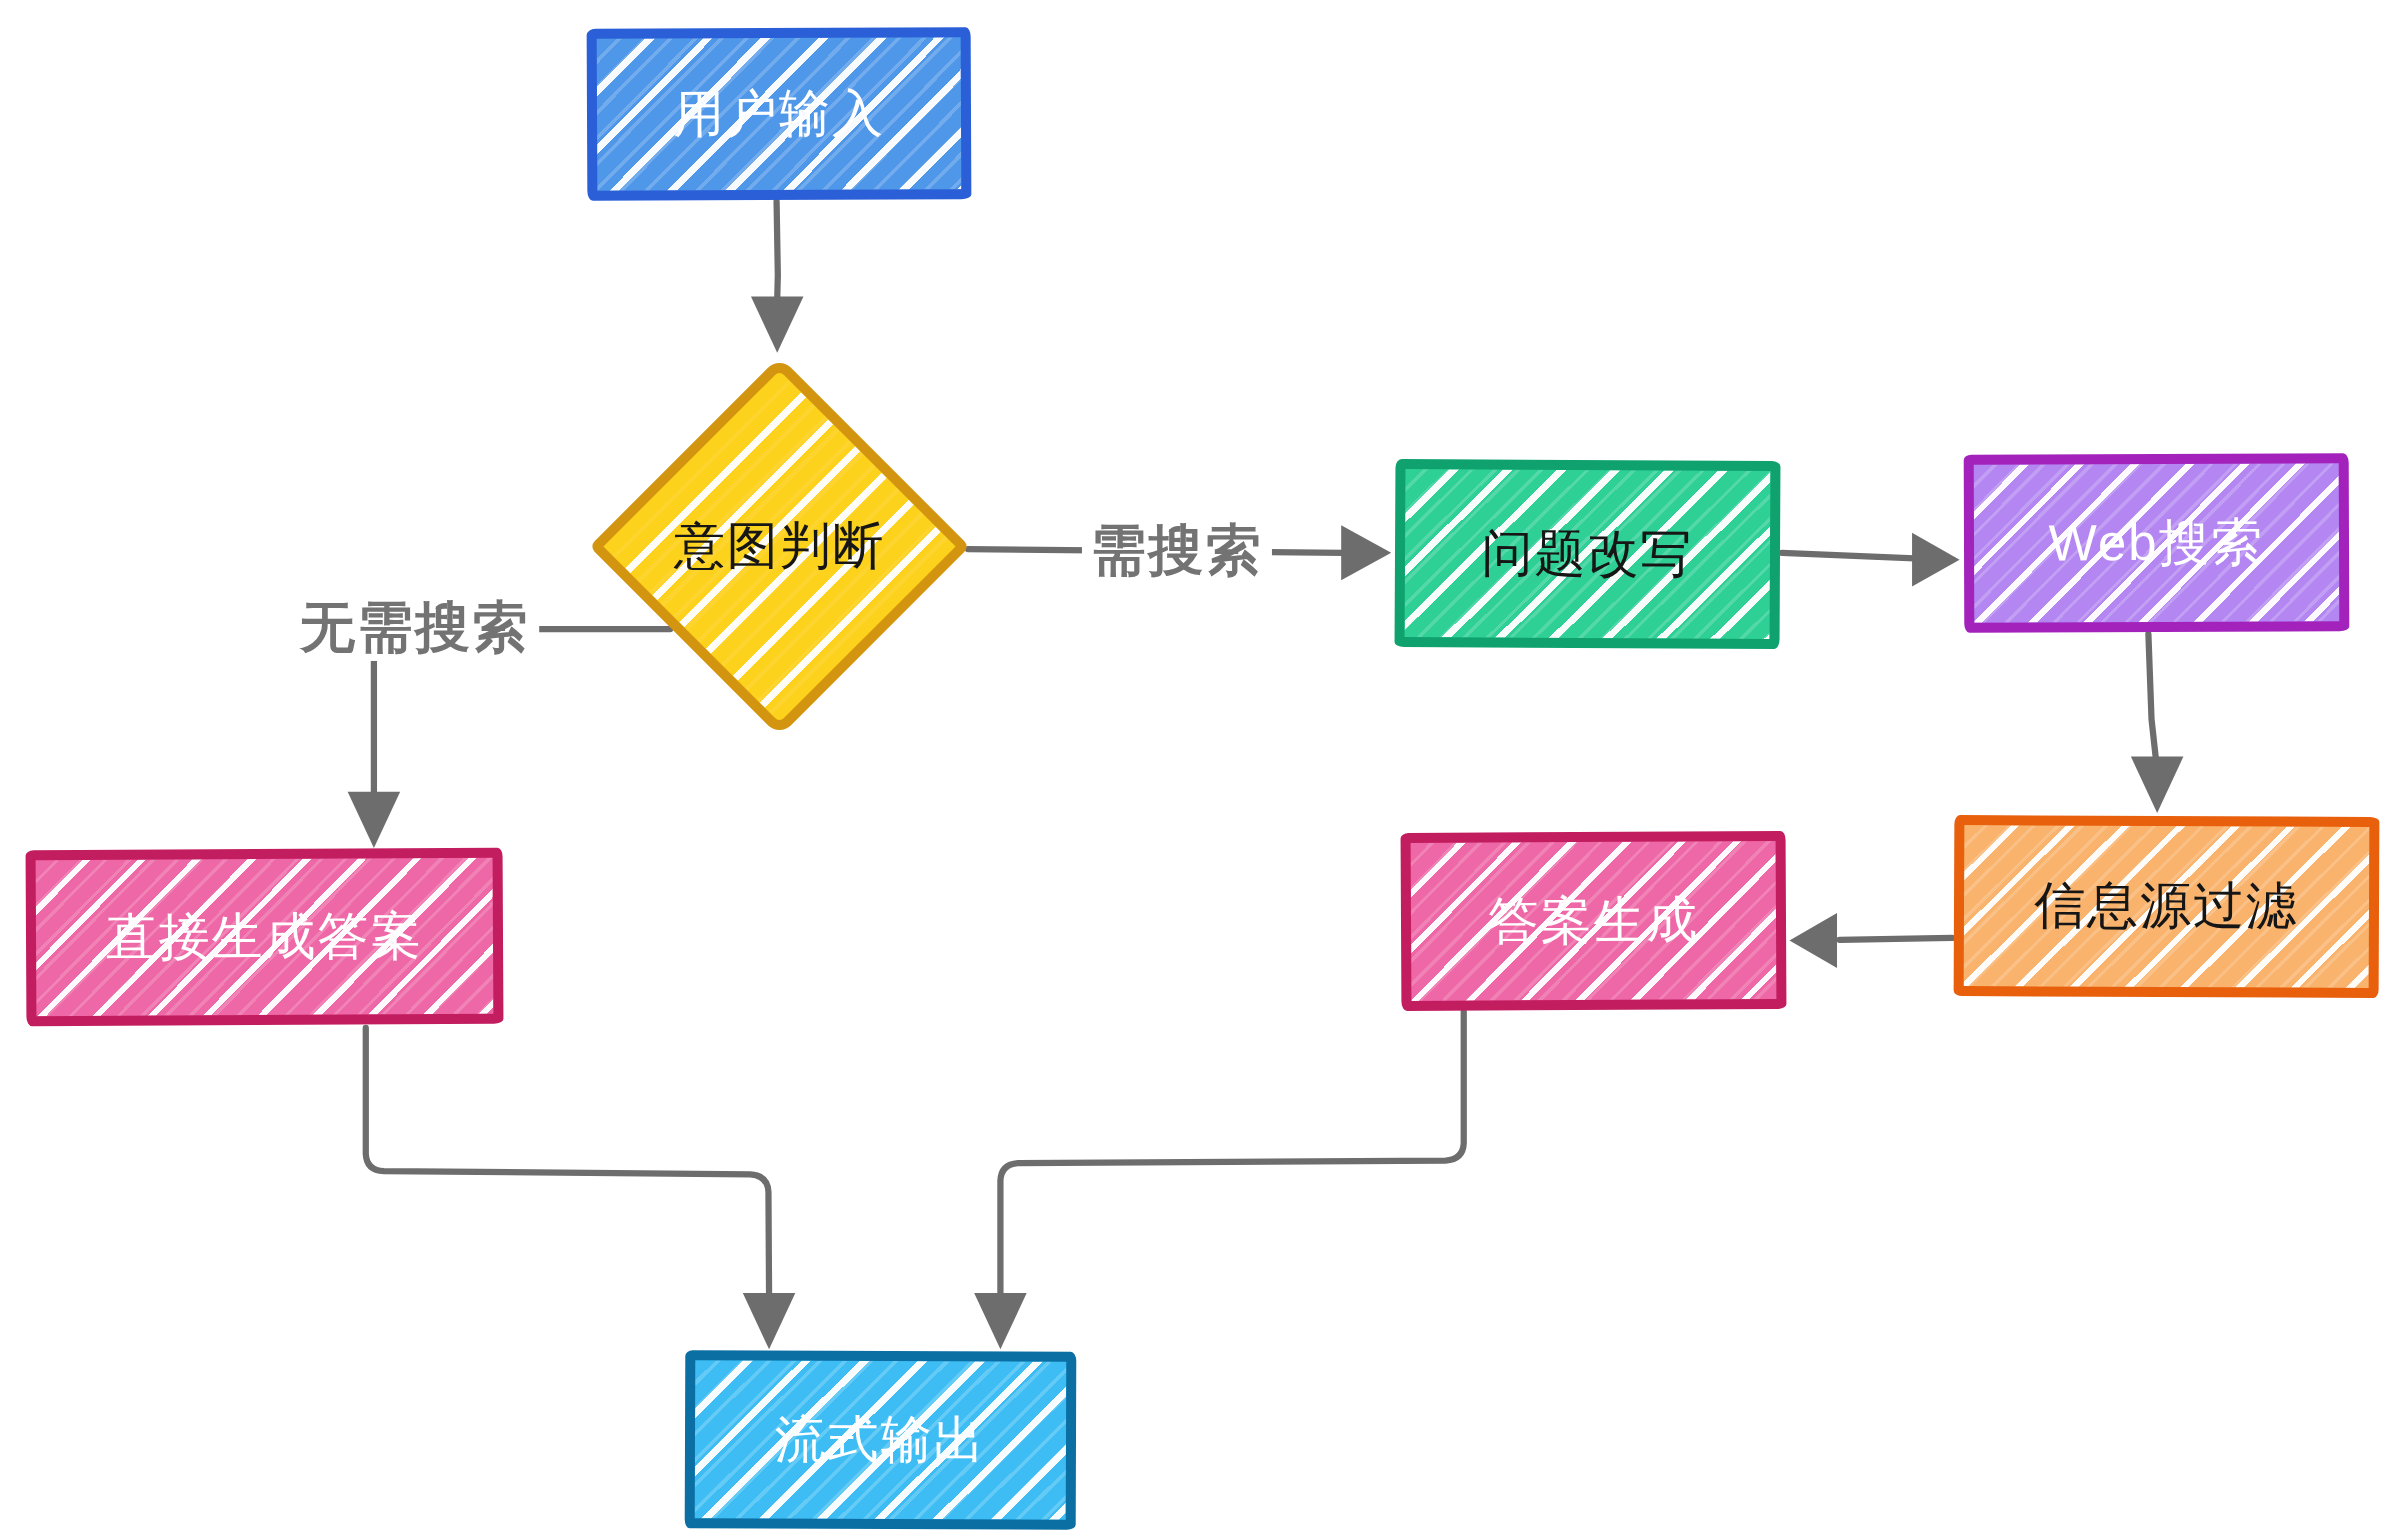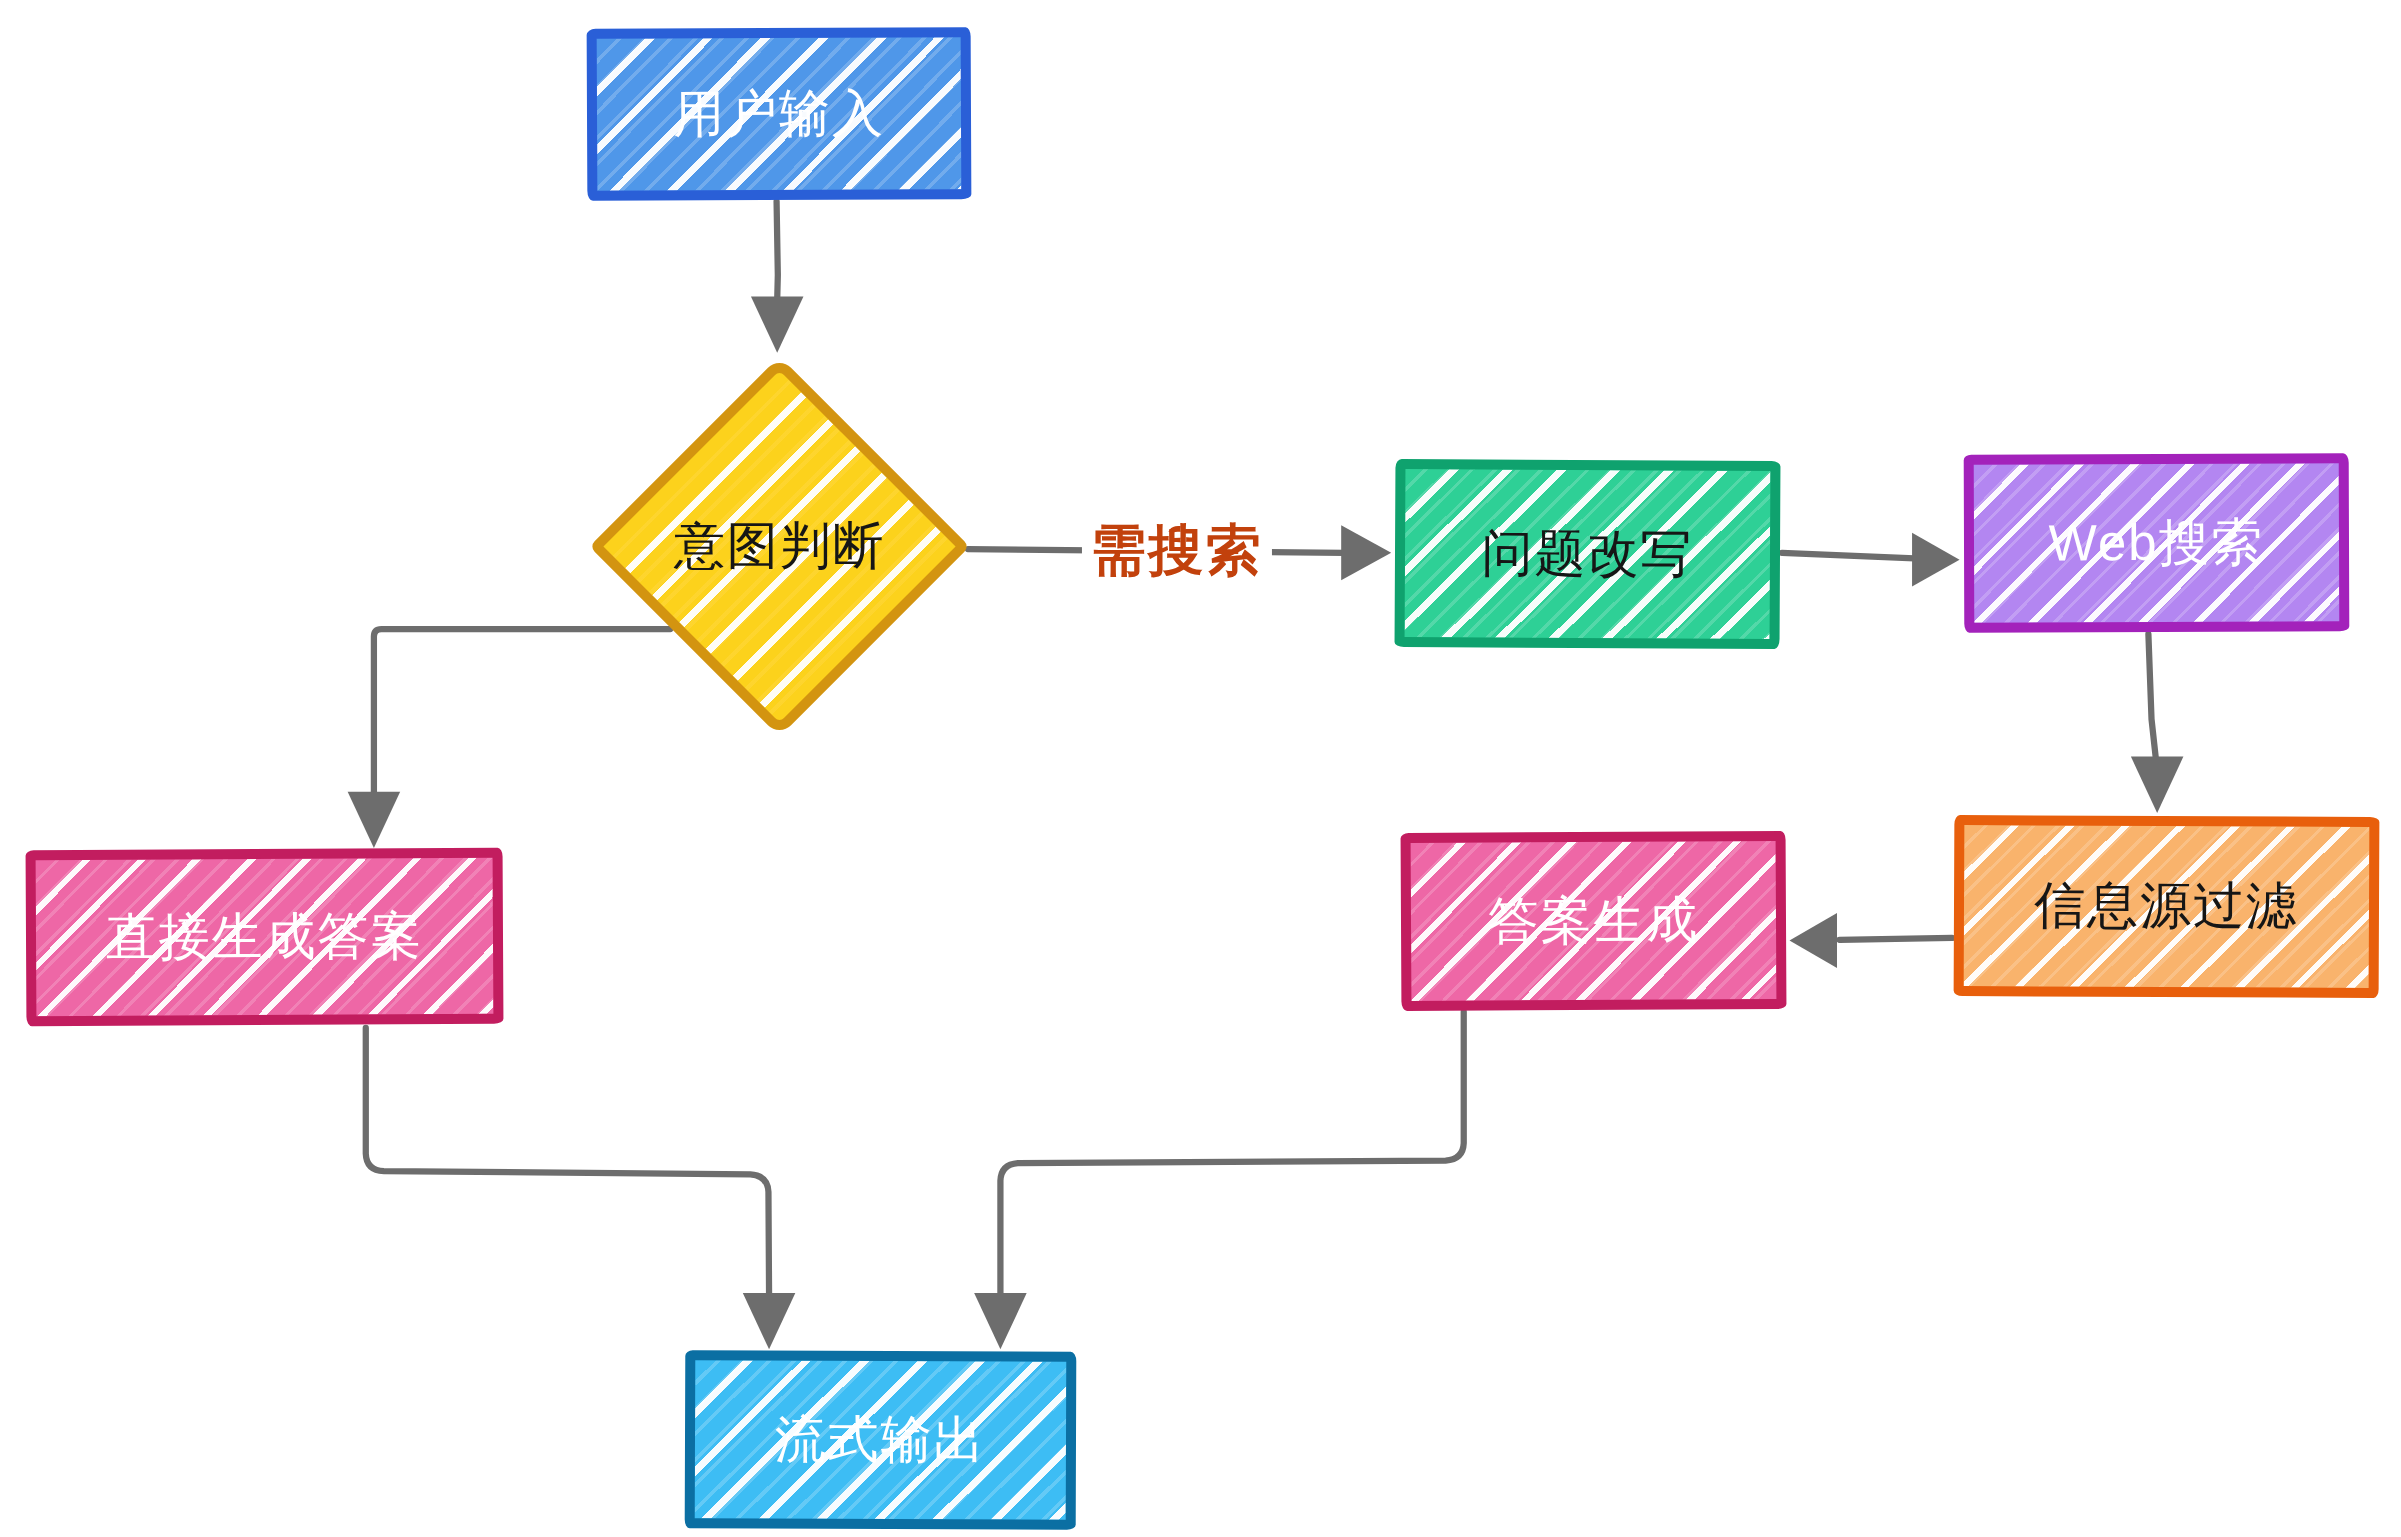--- a/index.html
+++ b/index.html
@@ -74,21 +74,21 @@
       repeating-linear-gradient(90deg, rgba(255,255,255,0) 0 13px, rgba(255,215,60,.55) 13px 17px),
       #fcd21c;
     border-color:#d39410;color:#161616;
     border-radius:16.3px 7.5px 16.3px 7.5px;
     transform:rotate(45deg);
   }
   .n-diamond .lbl{transform:rotate(-45deg);white-space:nowrap;}
 
   .edge-label{
     position:absolute;transform:translate(-50%,-50%);
-    background:#ffffff;color:#c2410c;
+    background:#ffffff;color:#737373;
     font-size:55px;font-weight:600;letter-spacing:2.5px;
     padding:3.8px 8.8px;white-space:nowrap;line-height:1.1;
   }
 </style>
 </head>
 <body>
 
 <div class="canvas">
 
   <svg class="edges" viewBox="0 0 3840 2458">
@@ -153,15 +153,16 @@
   <div class="node n-pink" style="left:26px;top:849px;width:477px;height:176px;">
     <span class="lbl">直接生成答案</span>
   </div>
 
   <div class="node n-cyan" style="left:685px;top:1351px;width:391px;height:178px;">
     <span class="lbl">流式输出</span>
   </div>
 
   <div class="edge-label" style="left:1177px;top:550px;">需搜索</div>
 
+  <div class="edge-label" style="left:415px;top:627px;">无需搜索</div>
 
 </div>
 
 
 </body></html>

